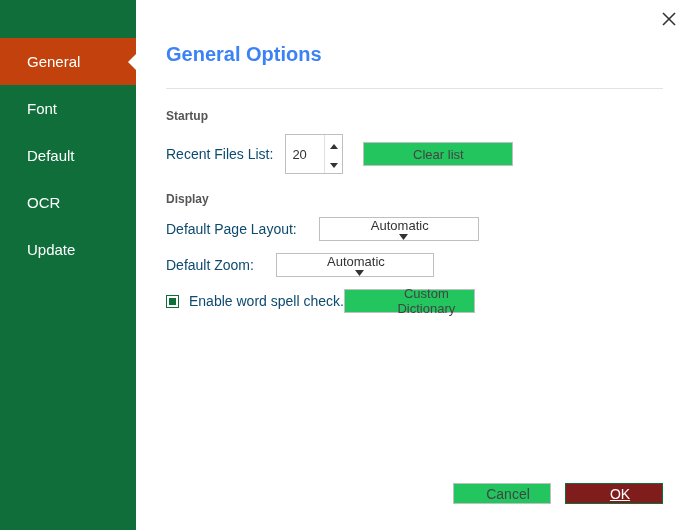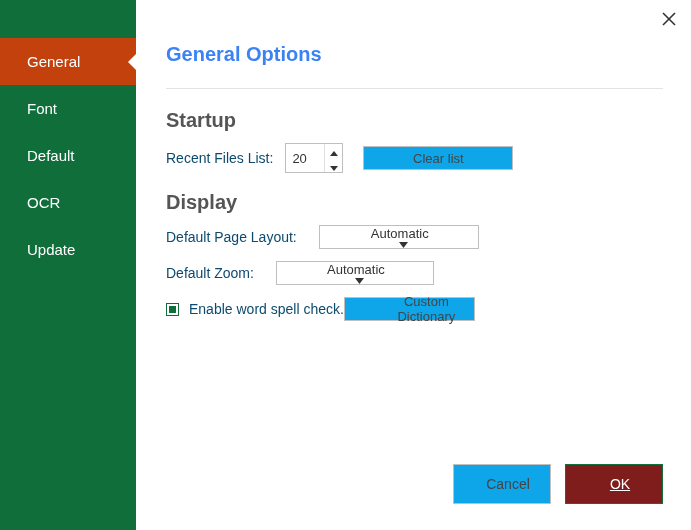--- a/index.html
+++ b/index.html
@@ -70,42 +70,42 @@
     font-weight: 600;
     margin-top: 43px;
     margin-bottom: 22px;
   }
   .divider {
     border: none;
     border-top: 1px solid #e3e3e3;
     margin-bottom: 18px;
   }
   .section-title {
-    font-size: 20px;
+    font-size: 12px;
     font-weight: 600;
     color: #555;
     margin-bottom: 11px;
     margin-top: 2px;
   }
   .row {
     display: flex;
     align-items: center;
     margin-bottom: 12px;
   }
   .label {
     font-size: 14px;
     color: #0c4a6e;
     margin-right: 12px;
   }
   .spinner {
     display: flex;
     align-items: stretch;
     border: 1px solid #bfbfbf;
     width: 58px;
-    height: 30px;
+    height: 40px;
     background: #fff;
   }
   .spinner input {
     border: none;
     width: 38px;
     text-align: left;
     padding-left: 6px;
     font-size: 13px;
     outline: none;
     color: #333;
@@ -119,21 +119,21 @@
   .spinner-btn {
     flex: 1;
     display: flex;
     align-items: center;
     justify-content: center;
     cursor: pointer;
   }
   .spinner-btn svg { width: 8px; height: 5px; }
   .btn {
     border: 1px solid #bfbfbf;
-    background: #0ea5e9;
+    background: #22c55e;
     color: #444;
     font-size: 13px;
     padding: 0 10px;
     height: 24px;
     cursor: pointer;
     display: inline-flex;
     align-items: center;
     justify-content: center;
   }
   .btn-clear {
@@ -185,21 +185,21 @@
   }
   .footer {
     position: absolute;
     bottom: 26px;
     right: 28px;
     display: flex;
     gap: 14px;
   }
   .footer .btn {
     width: 98px;
-    height: 40px;
+    height: 21px;
     font-size: 14px;
     padding-left: 22px;
   }
   .btn-ok {
     background: #7f1d1d;
     color: #fff;
     border-color: #0f6e3a;
     text-decoration: underline;
   }
 </style>

